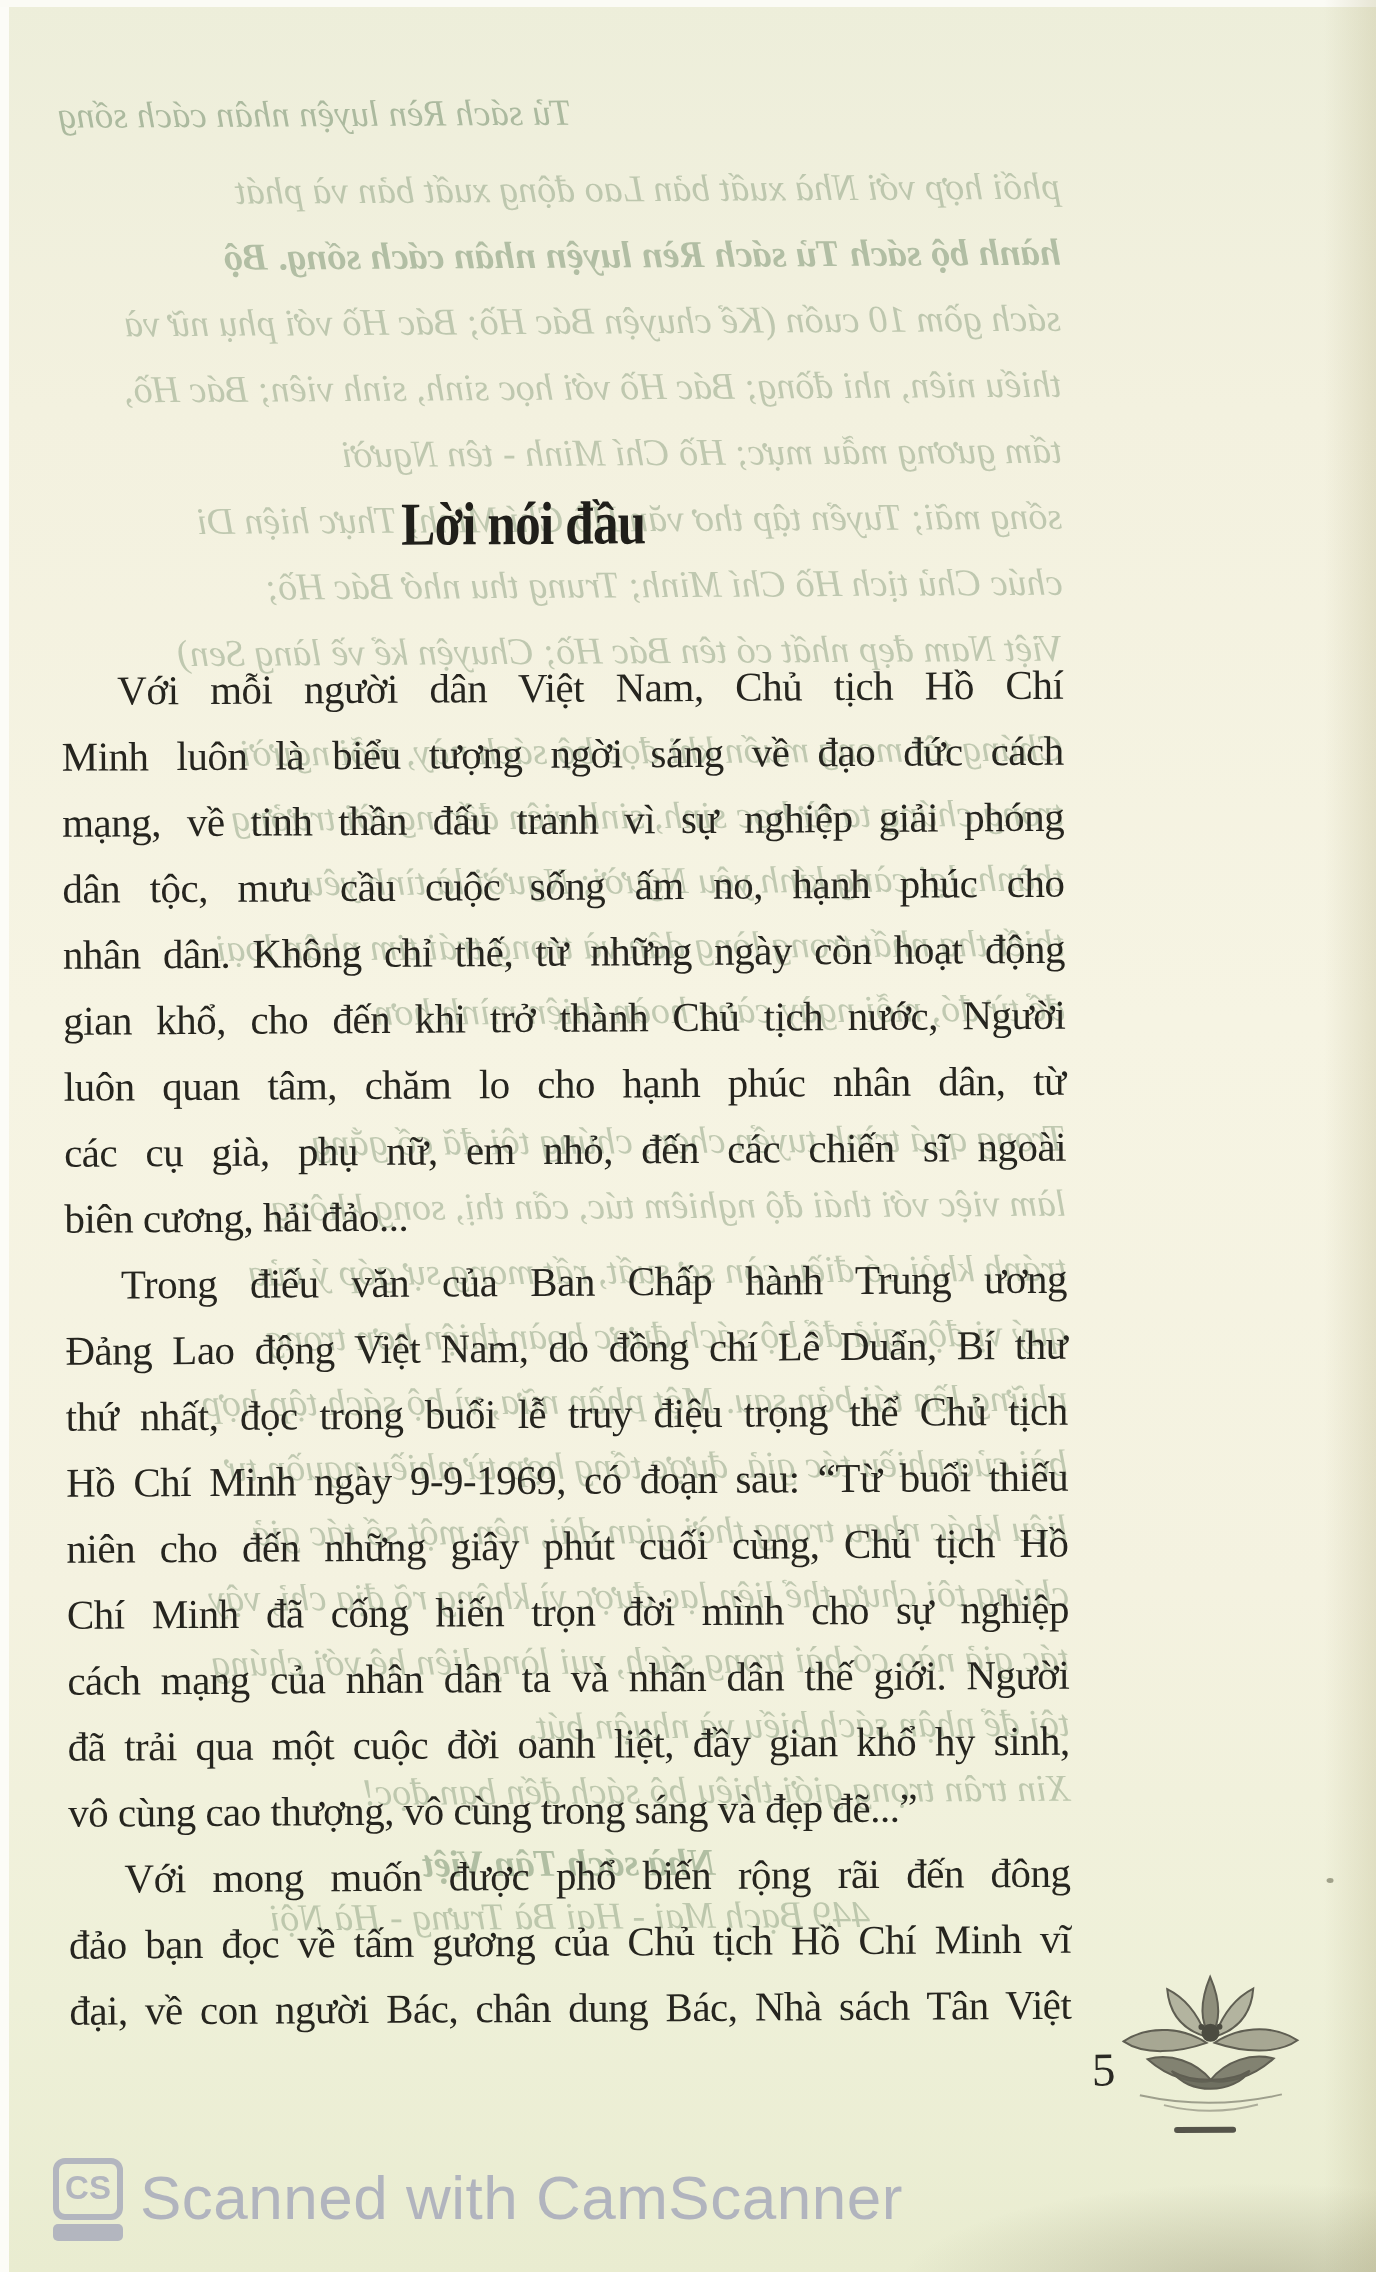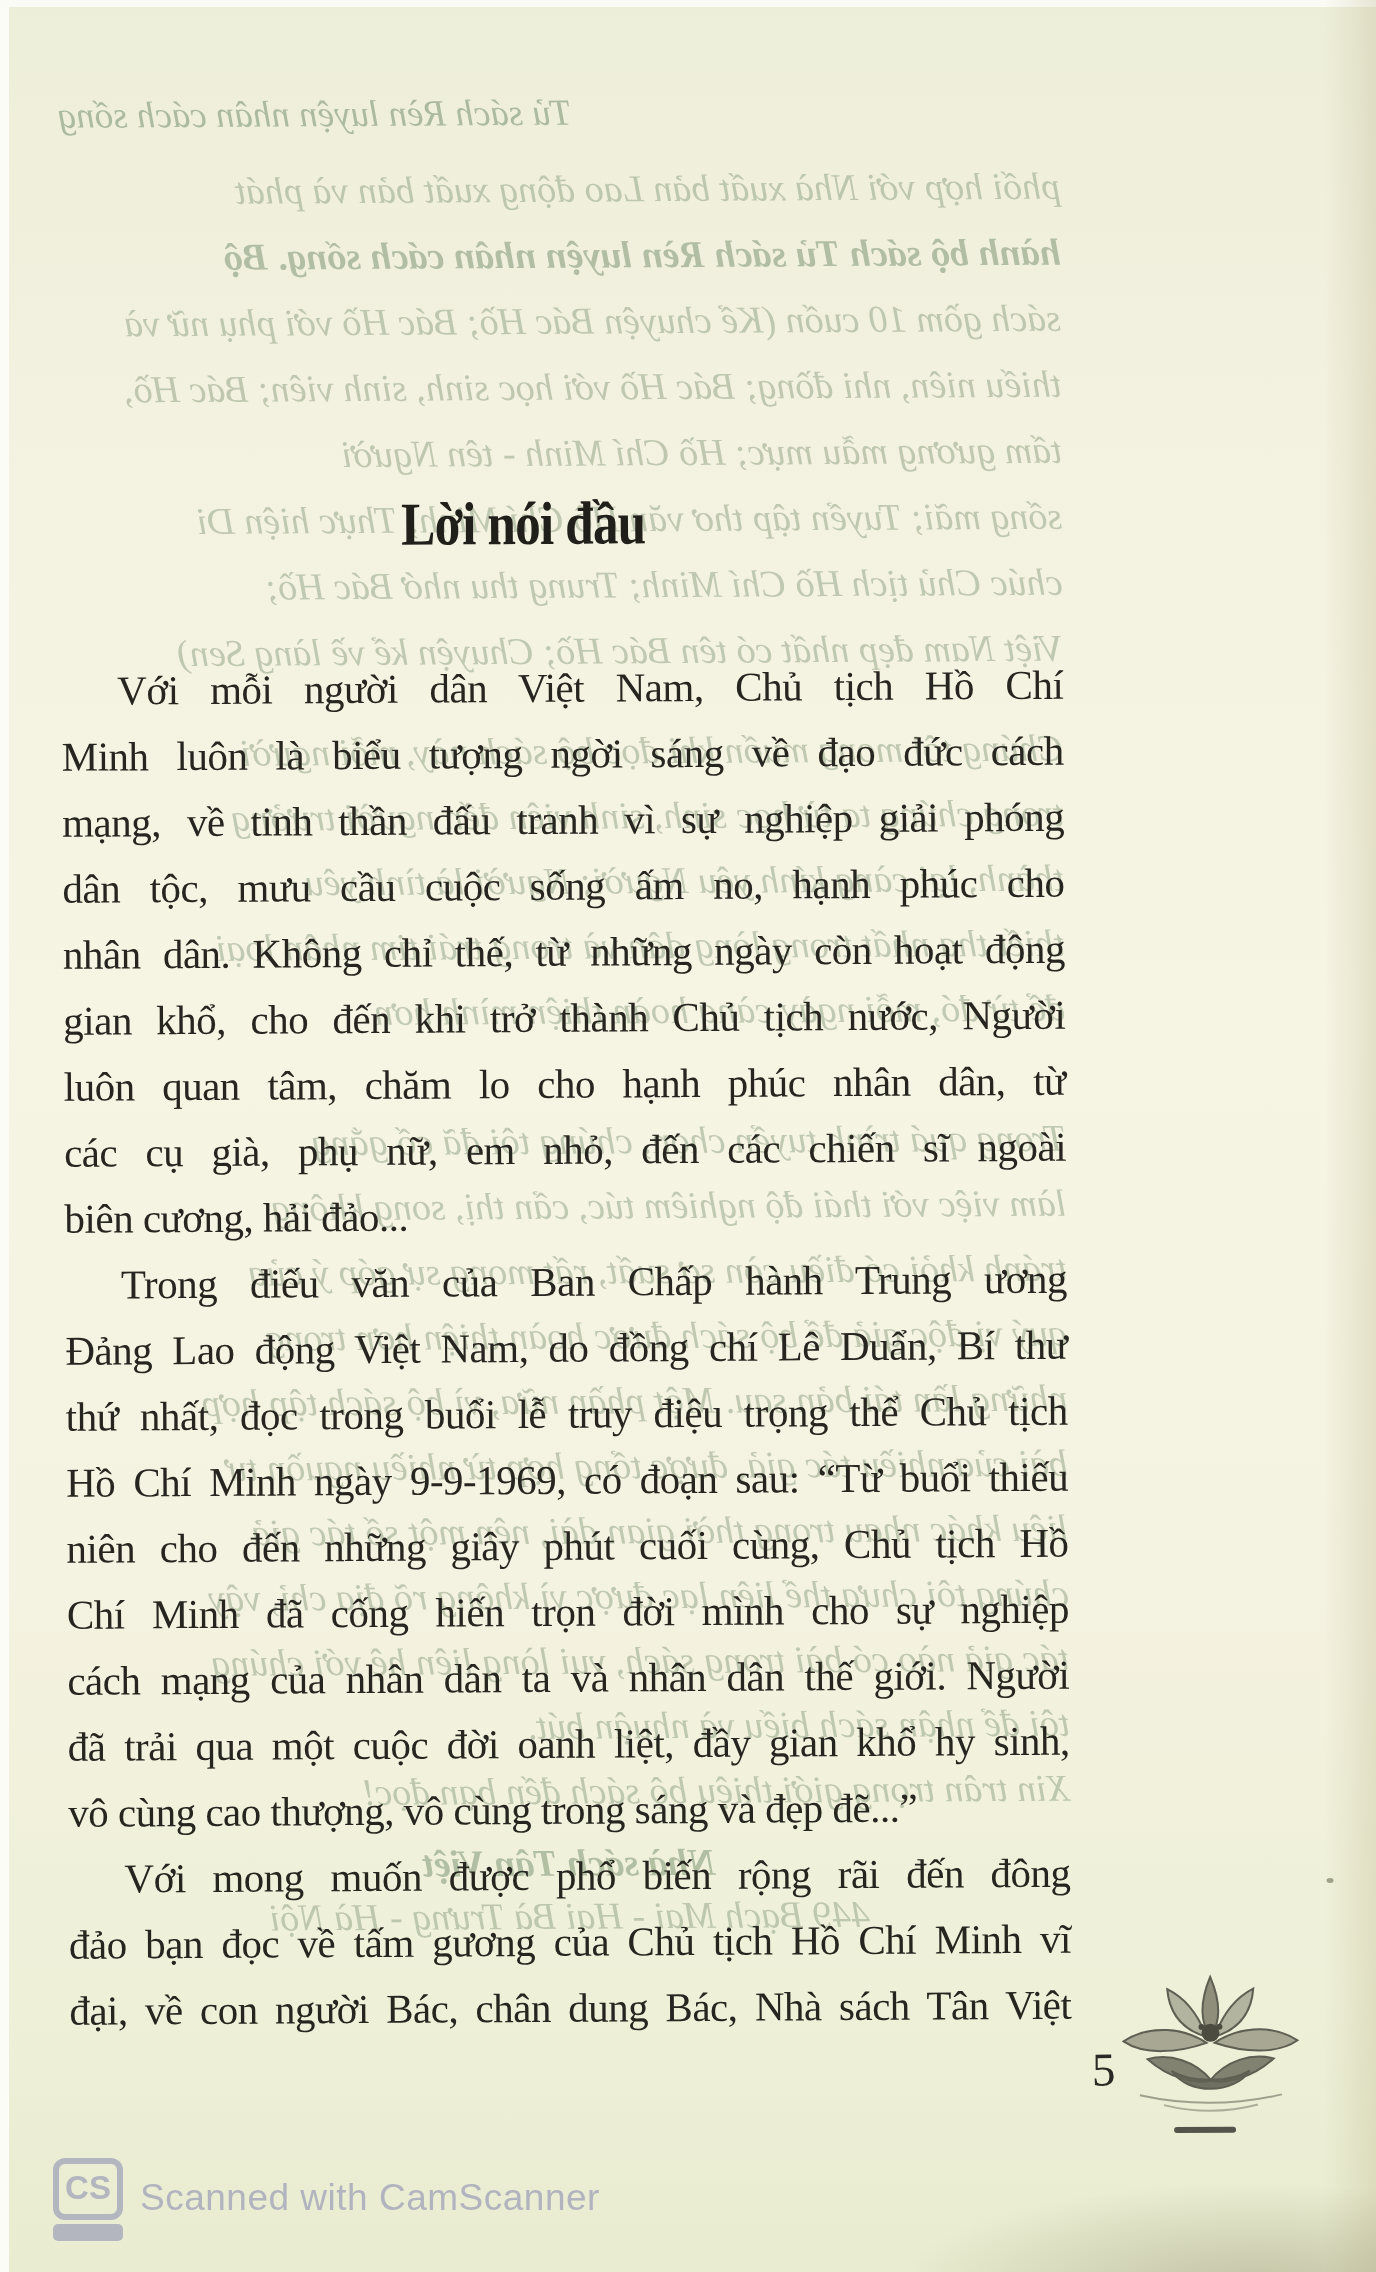--- a/index.html
+++ b/index.html
@@ -71,21 +71,21 @@
     color:#b3b6bf;font-family:"Liberation Sans","DejaVu Sans",sans-serif;
     font-weight:700;font-size:33px;text-align:center;line-height:48px;letter-spacing:0px;
   }
   .cs-logo-bar{
     position:absolute;left:53px;top:2224px;width:70px;height:17px;
     background:#b3b6bf;border-radius:5px;
   }
   .cs-label{
     position:absolute;left:140px;top:2160px;height:76px;line-height:76px;
     font-family:"Liberation Sans","DejaVu Sans",sans-serif;
-    font-size:37px;color:#b1b4be;letter-spacing:0.5px;white-space:nowrap;
+    font-size:62px;color:#b1b4be;letter-spacing:0.5px;white-space:nowrap;
   }
 </style>
 </head>
 <body>
 
 <div class="page-bg"></div>
 
 <div class="content-layer">
 
   <div class="bleed-header">Tủ sách Rèn luyện nhân cách sống</div>

